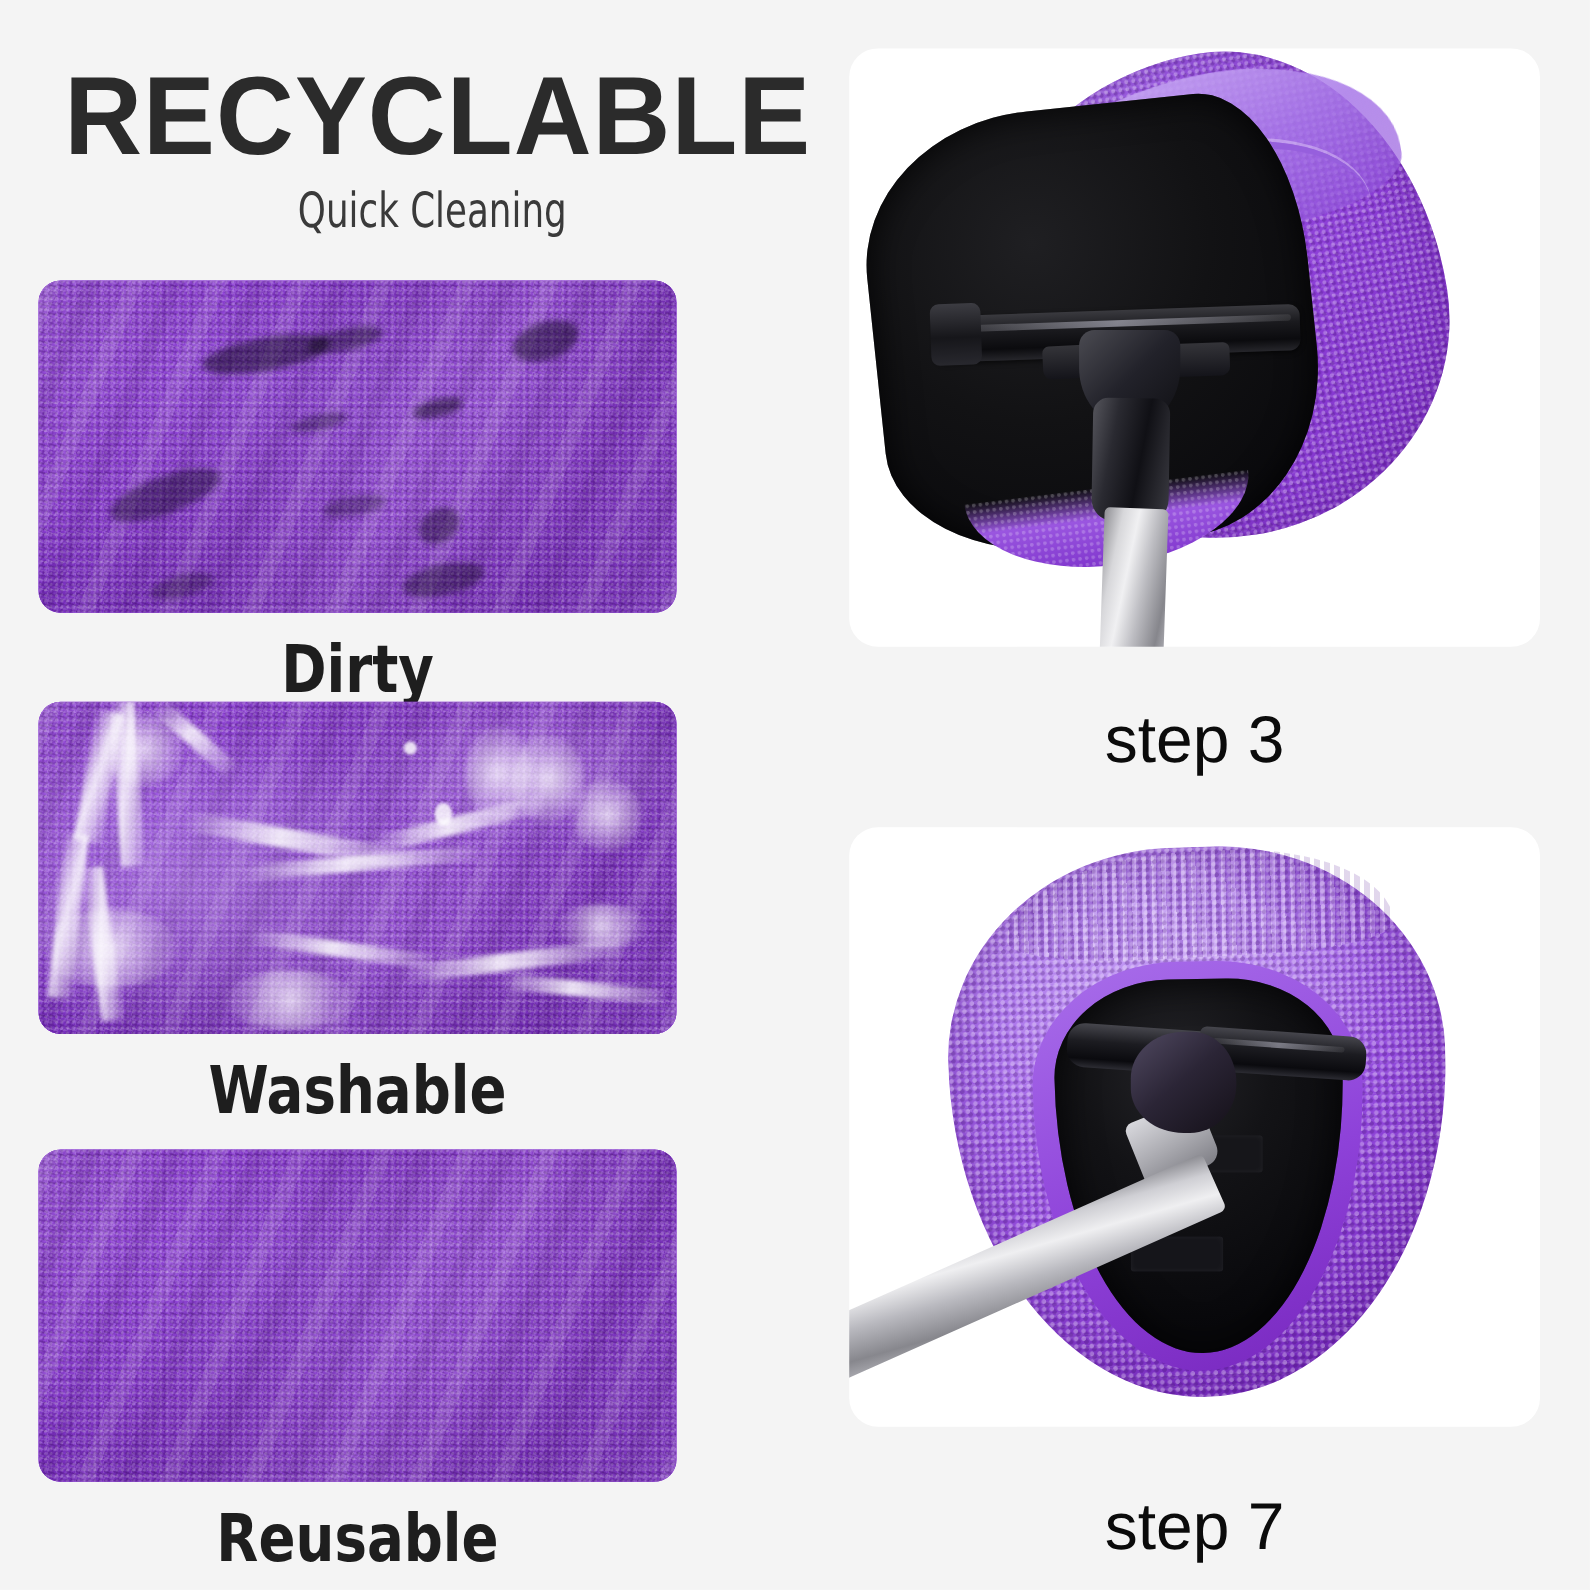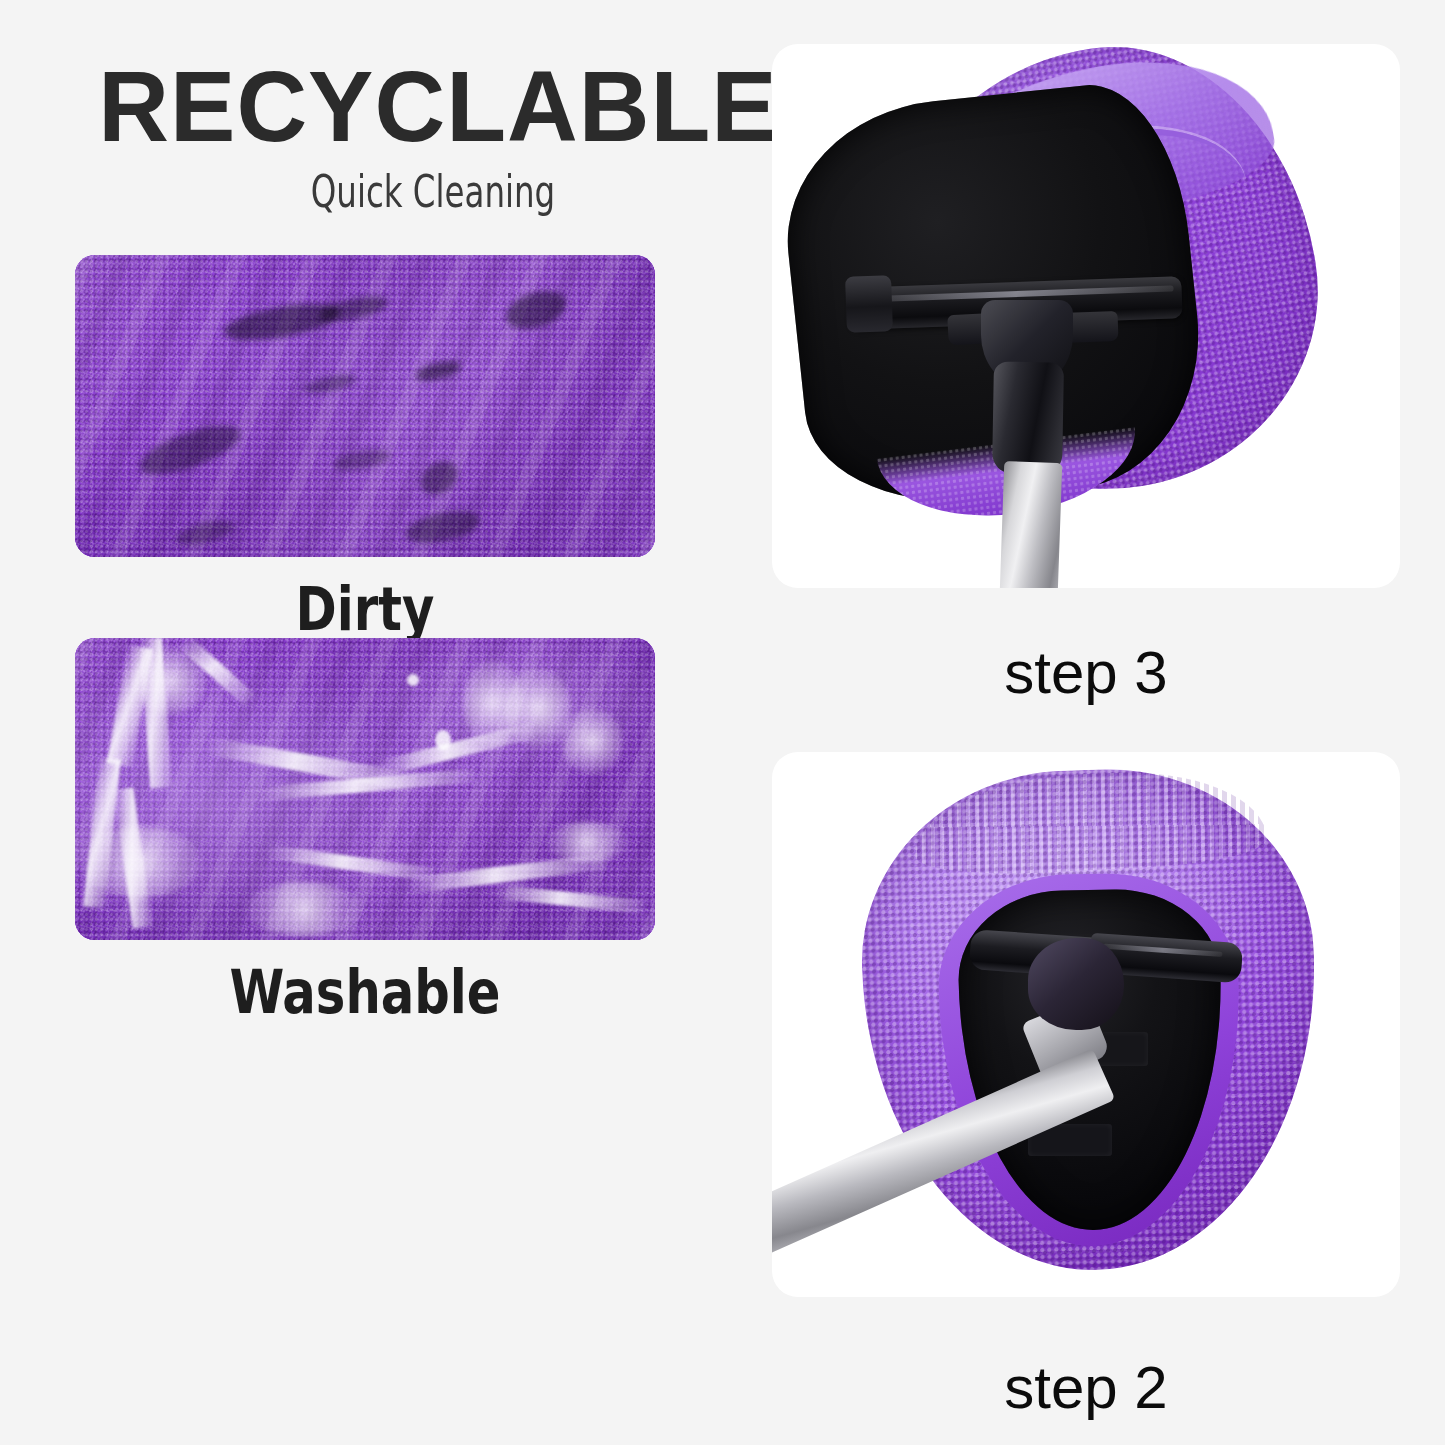--- a/index.html
+++ b/index.html
@@ -16,21 +16,20 @@
     background: #f4f4f4;
   }
 
   
   #left-column {
     position: absolute;
     left: 0;
     top: 0;
     width: 760px;
     height: 1445px;
-    margin-left: 40px;
   }
 
   #headline {
     position: absolute;
     left: 48px;
     top: 56px;
     width: 690px;
     text-align: center;
     font-family: "Liberation Sans Narrow", "Liberation Sans", sans-serif;
     font-weight: bold;
@@ -527,20 +526,27 @@
       <div class="splash-soft" style="left:486px;top:70px;width:62px;height:66px;"></div>
       <div class="splash-streak" style="left:190px;top:218px;width:170px;height:14px;transform:rotate(8deg);"></div>
       <div class="splash-soft" style="left:170px;top:244px;width:118px;height:54px;"></div>
       <div class="splash-streak" style="left:330px;top:228px;width:200px;height:16px;transform:rotate(-7deg);"></div>
       <div class="splash-soft" style="left:470px;top:184px;width:84px;height:40px;"></div>
       <div class="splash-streak" style="left:418px;top:254px;width:150px;height:14px;transform:rotate(6deg);"></div>
     </div>
     <div class="feature-label">Washable</div>
   </div>
 
+  <div class="feature-block" id="feature-2">
+    <div class="swatch">
+      <div class="fiber"></div>
+      <div class="nap"></div>
+    </div>
+    <div class="feature-label">Reusable</div>
+  </div>
 
 </div>
 
 <div id="right-column">
 
   <div class="photo-card" id="photo-card-1">
     <div class="photo-stage">
       <div id="s1-bonnet-outer">
           <div class="loop"></div>
         </div>
@@ -571,15 +577,15 @@
       <div id="s2-plate"></div>
       <div id="s2-patch-1"></div>
       <div id="s2-patch-2"></div>
       <div id="s2-bar-l"></div>
       <div id="s2-bar-r"></div>
       <div id="s2-pole-tip"></div>
       <div id="s2-joint"></div>
       <div id="s2-pole"></div>
     </div>
   </div>
-  <div class="step-label" id="step-label-2">step 2</div>
+  <div class="step-label" id="step-label-2">step 7</div>
 
 </div>
 
 </body></html>

